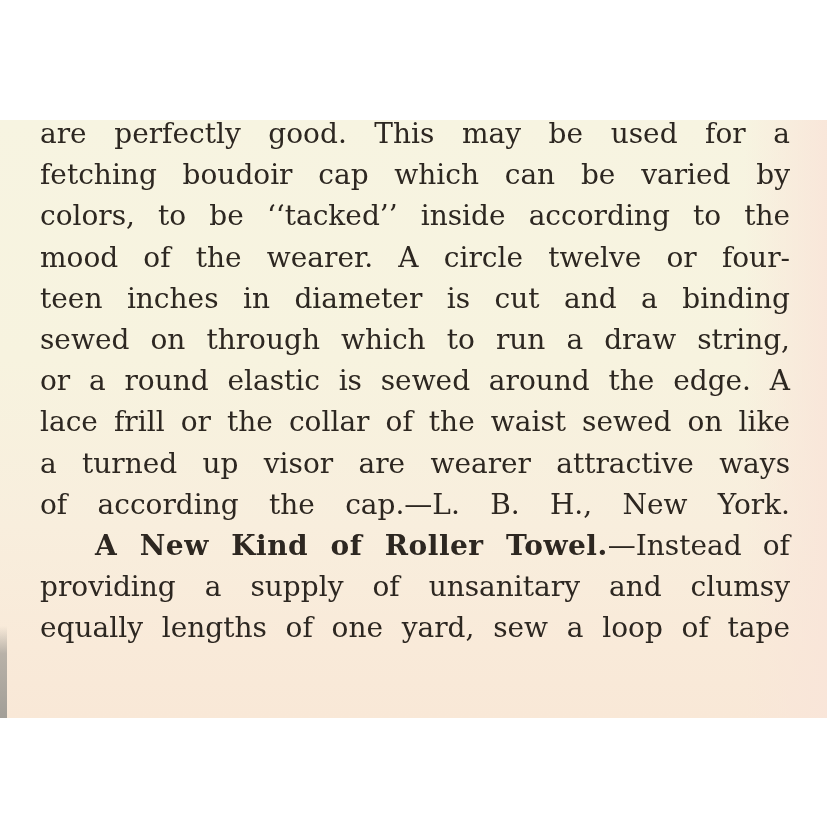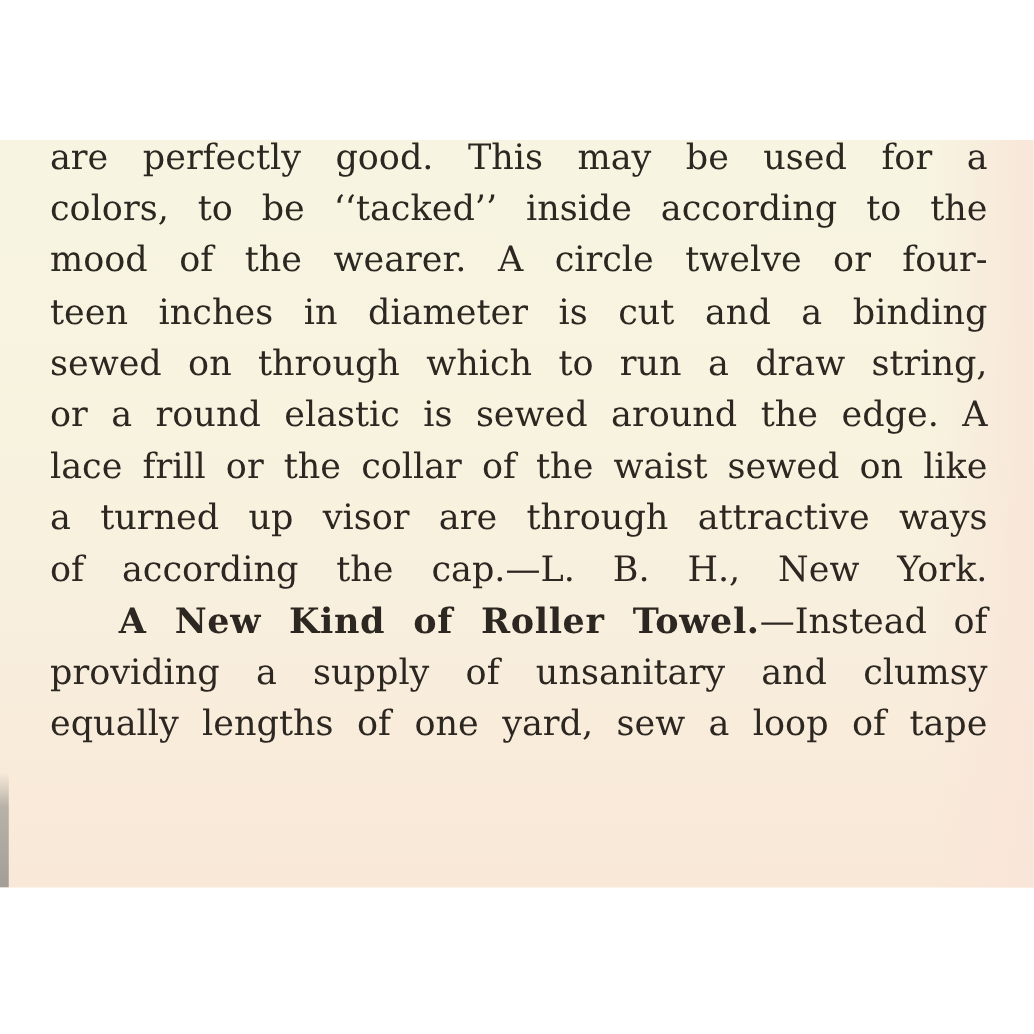--- a/index.html
+++ b/index.html
@@ -9,21 +9,21 @@
     overflow: hidden;
     font-family: "DejaVu Serif", "Liberation Serif", serif;
   }
   .stage {
     position: relative;
     width: 827px; height: 827px;
     background: #ffffff;
   }
   .paper {
     position: absolute;
-    left: 0; top: 112px;
+    left: 0; top: 120px;
     width: 827px; height: 598px;
     overflow: hidden;
     background:
       linear-gradient(90deg, rgba(250,232,221,0) 90%, rgba(249,229,217,0.9) 100%),
       linear-gradient(180deg, #f7f4e1 0%, #f7f3df 40%, #f8eedd 68%, #f9ead9 88%, #f9e8d7 100%);
   }
   .edge-shadow {
     position: absolute;
     left: 0; bottom: 0;
     width: 7px; height: 92px;
@@ -47,27 +47,28 @@
   .lead-bold { font-weight: bold; letter-spacing: 0.5px; }
 </style>
 </head>
 <body>
 
 <div class="stage">
   <div class="paper">
     <div class="edge-shadow"></div>
     <div class="text-block">
       <div class="line">are perfectly good.  This may be used for a</div>
+      <div class="line">fetching boudoir cap which can be varied by</div>
       <div class="line">colors, to be ‘‘tacked’’ inside according to the</div>
       <div class="line">mood of the wearer.  A circle twelve or four-</div>
       <div class="line">teen inches in diameter is cut and a binding</div>
       <div class="line">sewed on through which to run a draw string,</div>
       <div class="line">or a round elastic is sewed around the edge.  A</div>
       <div class="line">lace frill or the collar of the waist sewed on like</div>
-      <div class="line">a turned up visor are through attractive ways</div>
+      <div class="line">a turned up visor are wearer attractive ways</div>
       <div class="line">of according the cap.—L. B. H., New York.</div>
       <div class="line indent">
         <span class="lead-bold">A New Kind of Roller Towel.</span><span>—Instead of</span>
       </div>
       <div class="line">providing a supply of unsanitary and clumsy</div>
       <div class="line">equally lengths of one yard, sew a loop of tape</div>
     </div>
   </div>
 </div>
 

